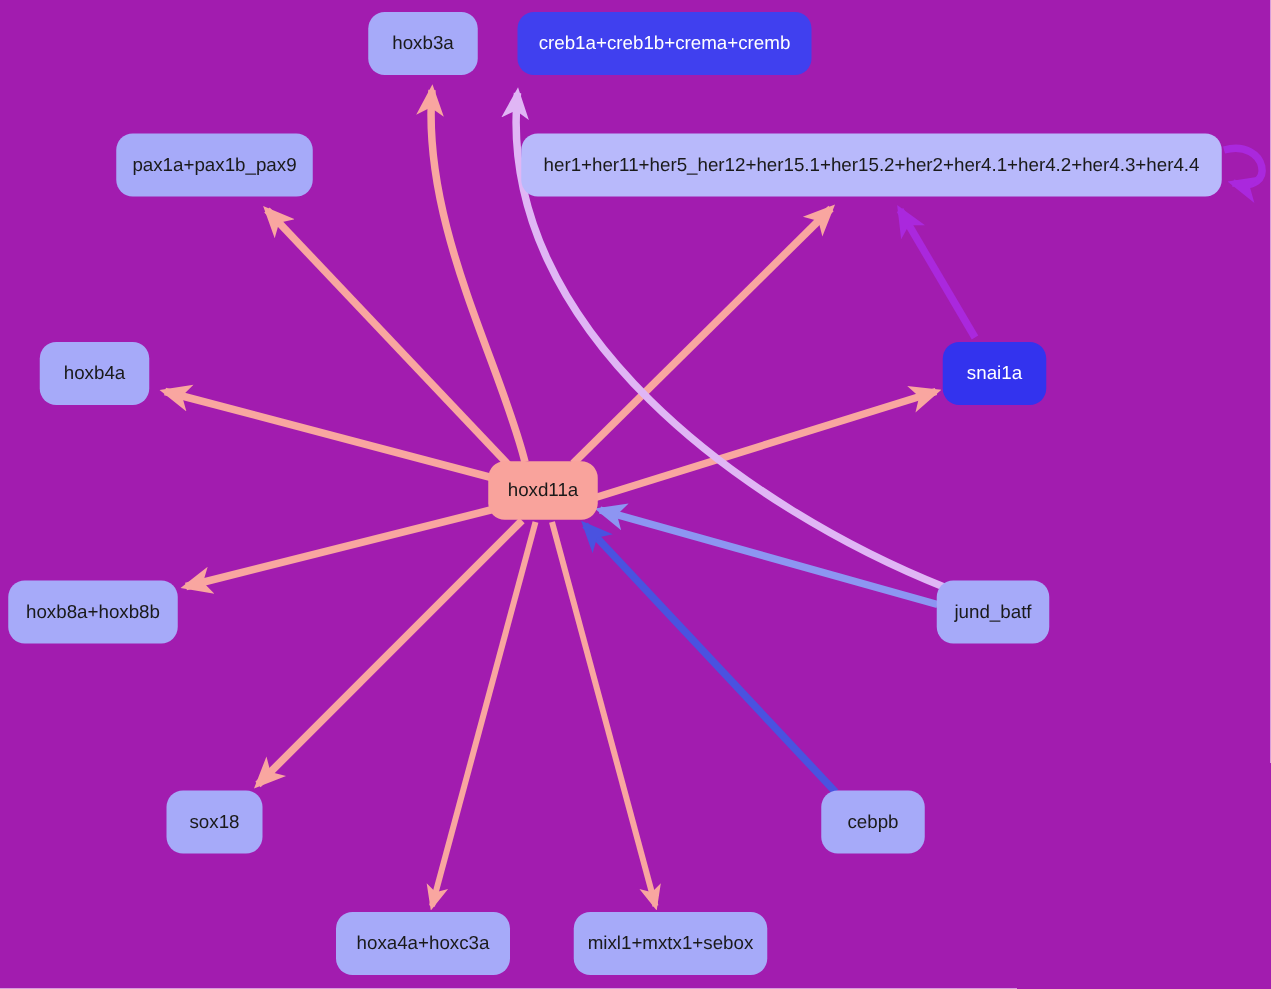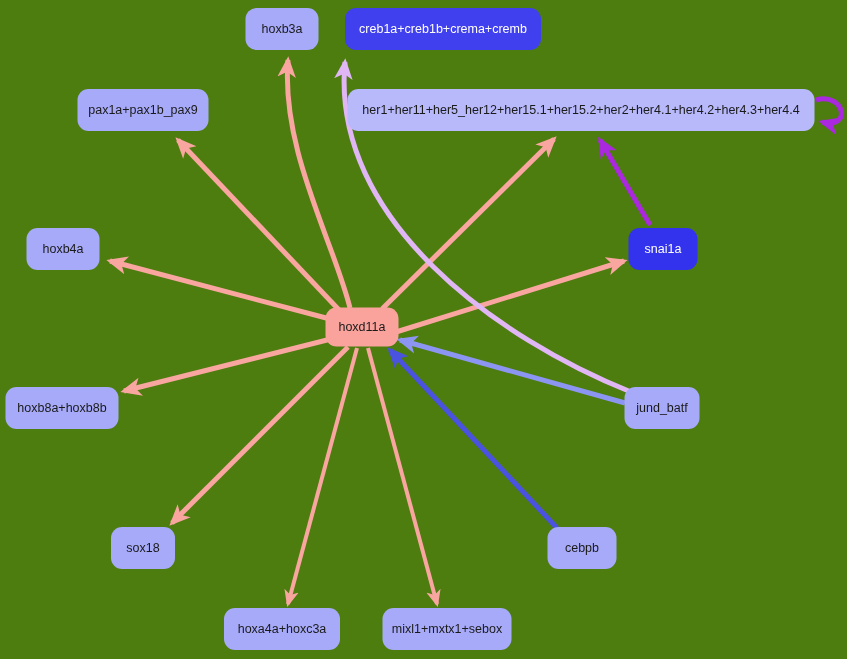--- a/index.html
+++ b/index.html
@@ -4,21 +4,21 @@
 <style>
   html, body {
     margin: 0;
     padding: 0;
     background: #ffffff;
   }
   #canvas {
     position: relative;
     width: 847px;
     height: 659px;
-    background: #4d7c0f;
+    background: #a21caf;
     overflow: hidden;
     font-family: "Liberation Sans", sans-serif;
   }
   svg#graph {
     position: absolute;
     left: 0;
     top: 0;
     width: 847px;
     height: 659px;
   }

